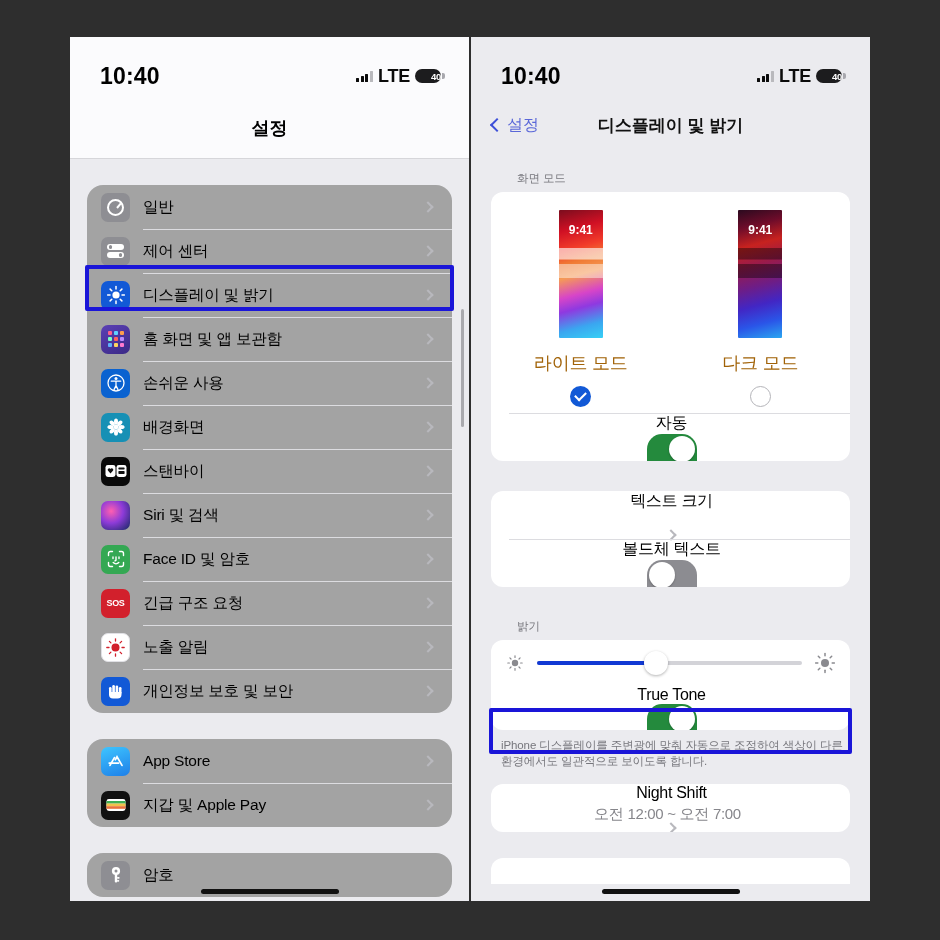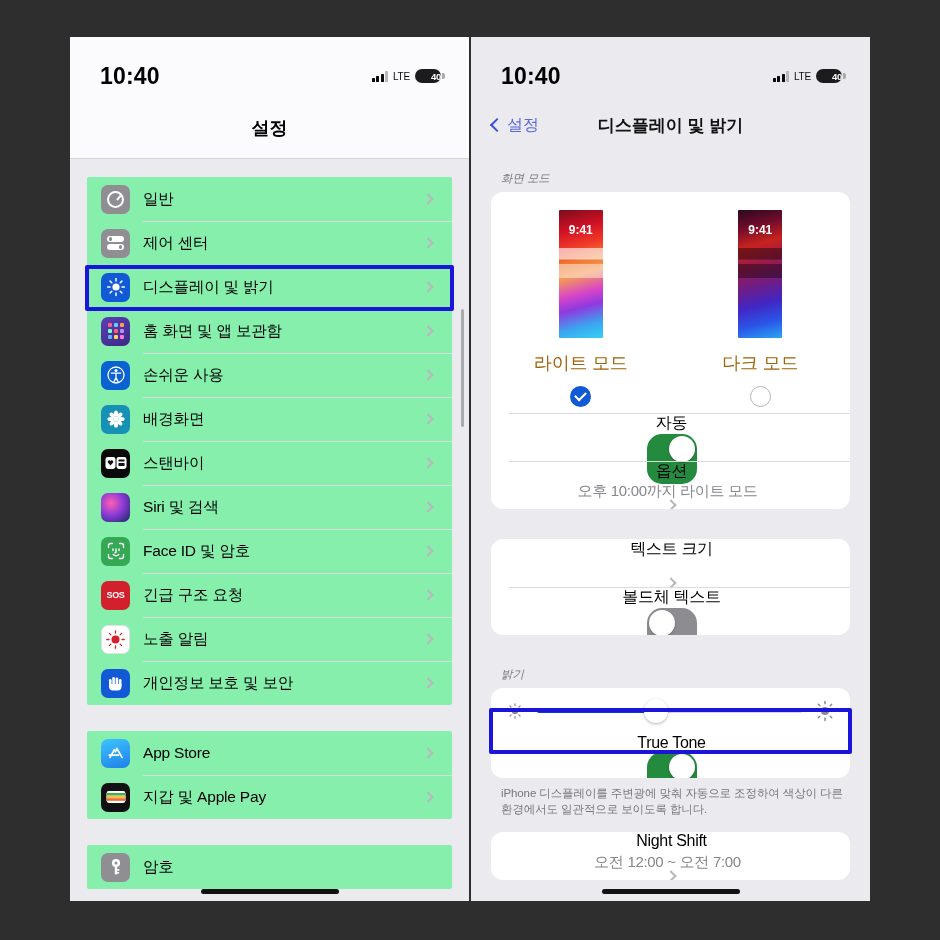--- a/index.html
+++ b/index.html
@@ -27,21 +27,21 @@
     padding: 18px 28px 0 30px;
     background: #fbfbfd;
   }
   .statusbar.grey { background: #ebebef; }
   .sb-time { font-size: 23px; font-weight: bold; color: #000; letter-spacing: .2px; }
   .sb-right { display: flex; align-items: center; gap: 5px; }
   .sig { display: flex; align-items: flex-end; gap: 1.5px; height: 11px; }
   .sig i { display: block; width: 3px; background: #0b0b0b; border-radius: .5px; }
   .sig i:nth-child(1){ height:4px; } .sig i:nth-child(2){ height:6px; }
   .sig i:nth-child(3){ height:8px; } .sig i:nth-child(4){ height:11px; background:#b9b9bd; }
-  .sb-net { font-size: 10px; font-weight: normal; color: #0b0b0b; letter-spacing: -.2px; }
+  .sb-net { font-size: 18px; font-weight: bold; color: #0b0b0b; letter-spacing: -.2px; }
   .batt {
     position: relative; width: 26px; height: 14px; border-radius: 7px;
     background: #1c1c1e; display: flex; align-items: center; justify-content: center; padding-left: 16px;
   }
   .batt span { font-size: 9.5px; font-weight: bold; color: #fff; letter-spacing: -.3px; }
   .batt:after {
     content: ""; position: absolute; right: -3.5px; top: 4px;
     width: 2.5px; height: 6px; background: #a8a8ae; border-radius: 0 2px 2px 0;
   }
 
@@ -65,21 +65,21 @@
   .navbar-right .title {
     position: absolute; left: 0; right: 0; text-align: center;
     font-size: 17px; font-weight: bold; color: #111; pointer-events: none;
   }
 
   
   .body-left  { background: #ebebef; height: 742px; position: relative; padding-top: 14px; }
   .body-right { background: #ebebef; height: 746px; position: relative; padding-top: 8px; }
 
   
-  .group { background: #86efac; border-radius: 2px; margin: 4px 17px 26px 17px; overflow: hidden; }
+  .group { background: #a3a3a3; border-radius: 16px; margin: 12px 17px 26px 17px; overflow: hidden; }
   .row {
     display: flex; align-items: center; height: 44px; padding-left: 14px;
     position: relative; cursor: pointer;
   }
   .row + .row:before {
     content: ""; position: absolute; left: 56px; right: 0; top: 0; height: .5px; background: #dcdce0;
   }
   .app-icon {
     width: 29px; height: 29px; border-radius: 7px; flex: 0 0 29px;
     display: flex; align-items: center; justify-content: center;
@@ -123,21 +123,21 @@
   }
 
   
   .scrollbar {
     position: absolute; right: 5px; top: 150px; width: 3.5px; height: 118px;
     background: #a9a9ae; border-radius: 2px;
   }
 
   
   .sec-label {
-    font-size: 11.5px; color: #76767c; padding: 10px 0 6px 30px; letter-spacing: -.1px; font-style: italic;
+    font-size: 11.5px; color: #76767c; padding: 10px 0 6px 46px; letter-spacing: -.1px;
   }
   .card { background: #fff; border-radius: 12px; margin: 0 20px; overflow: hidden; }
 
   .mode-picker { display: flex; padding: 18px 0 6px; }
   .mode-col { flex: 1; display: flex; flex-direction: column; align-items: center; cursor: pointer; }
   .mini-phone {
     width: 44px; height: 128px; border-radius: 1px; overflow: hidden; position: relative;
   }
   .mini-light {
     background:
@@ -505,25 +505,20 @@
           </div>
         </div>
 
         <div class="crow sep">
           <div class="crow-label">자동</div>
           <div class="toggle on">
               <div class="knob"></div>
             </div>
         </div>
 
-        <div class="crow sep">
-          <div class="crow-label">옵션</div>
-          <div class="crow-value">오후 10:00까지 라이트 모드</div>
-          <div class="chev" style="margin-right:2px"></div>
-        </div>
       </div>
 
       <div style="height:30px"></div>
 
       <div class="card">
         <div class="crow">
           <div class="crow-label">텍스트 크기</div>
           <div class="chev" style="margin-right:2px"></div>
         </div>
         <div class="crow sep">

